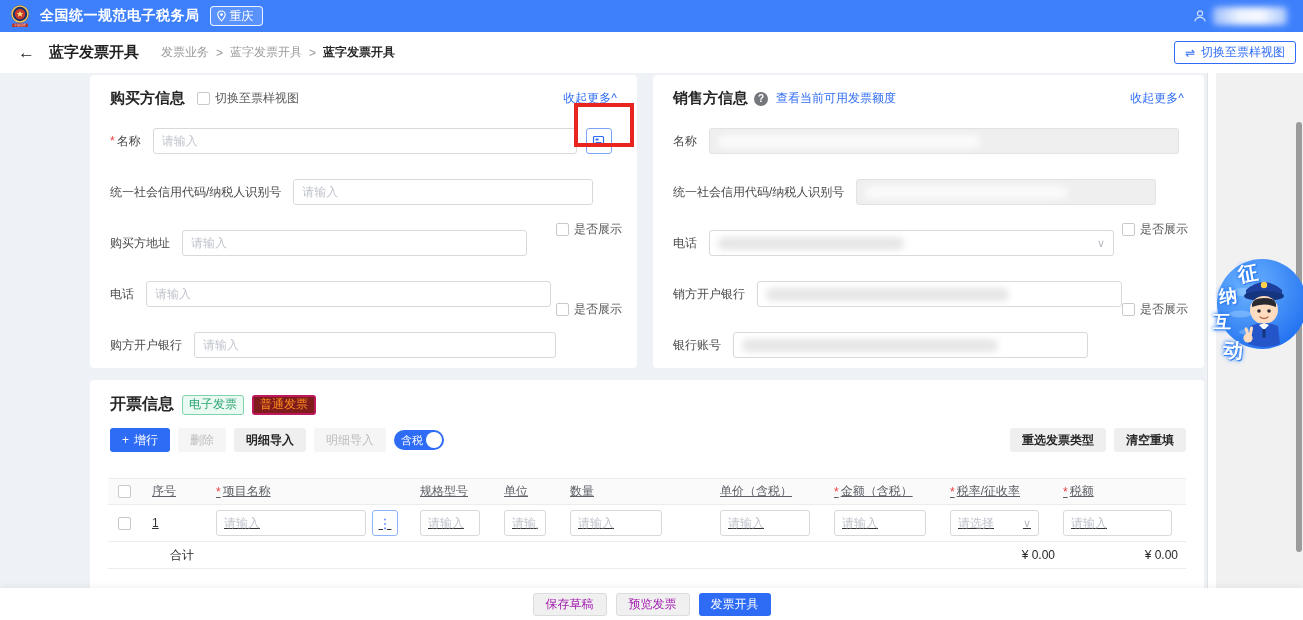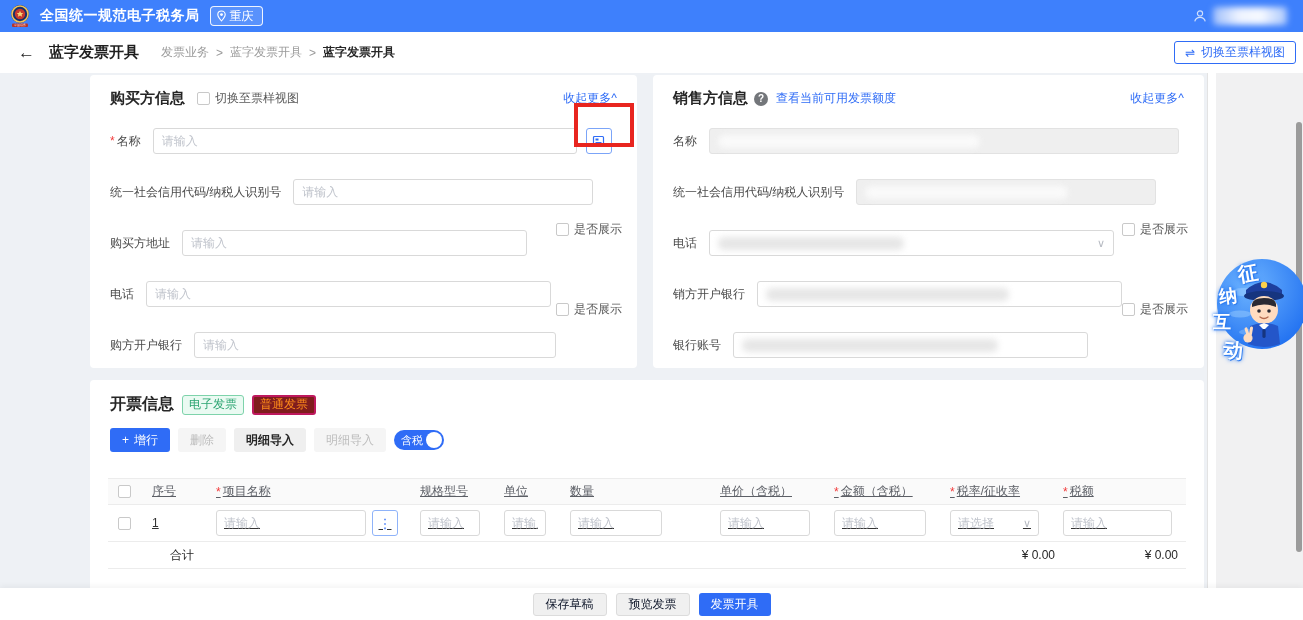--- a/index.html
+++ b/index.html
@@ -84,21 +84,21 @@
   .rail { position:absolute; left:1216px; top:73px; width:87px; height:547px; background:#f1f1f2; }
   .scrollbar { position:absolute; left:1296px; top:122px; width:6px; height:430px; background:#9b9b9b; border-radius:3px; cursor:pointer; }
 
   
   .mascot { position:absolute; left:1206px; top:252px; width:97px; height:135px; cursor:pointer; z-index:30; }
   .mchar { position:absolute; color:#fff; font-weight:bold; text-shadow:0 0 3px #2e7cf0,0 0 5px #2e7cf0,1px 1px 0 #2e7cf0; }
 
   
   .footbar { position:absolute; left:0; top:588px; width:1303px; height:32px; background:#fff; box-shadow:0 -2px 6px rgba(0,0,0,.05); display:flex; align-items:center; justify-content:center; gap:9px; z-index:45; }
   .footbar .btn { height:23px; }
-  .btn-foot-gray { background:#f0f0f0; border:1px solid #dcdcdc; color:#0f172a; }
+  .btn-foot-gray { background:#f0f0f0; border:1px solid #dcdcdc; color:#a21caf; }
 </style>
 </head>
 <body>
 
 <div class="page">
 
   <div class="topbar">
     <div class="logo">
       <svg width="24" height="24" viewBox="0 0 24 24">
         <circle cx="12" cy="10" r="9" fill="#17306b"></circle>
@@ -285,20 +285,24 @@
       <button class="btn btn-primary">
         <span style="margin-right:5px;">+</span>
         <span>增行</span>
       </button>
       <button class="btn btn-dis">删除</button>
       <button class="btn btn-gray">明细导入</button>
       <button class="btn btn-dis">明细导入</button>
       <span class="toggle">
         <span>含税</span>
         <span class="knob"></span>
+      </span>
+      <span class="toolbar-right">
+        <button class="btn btn-gray">重选发票类型</button>
+        <button class="btn btn-gray">清空重填</button>
       </span>
     </div>
 
     <div class="tbl">
       <div class="trow thead">
         <div>
             <span class="cb"></span>
           </div>
         <div>序号</div>
         <div>

